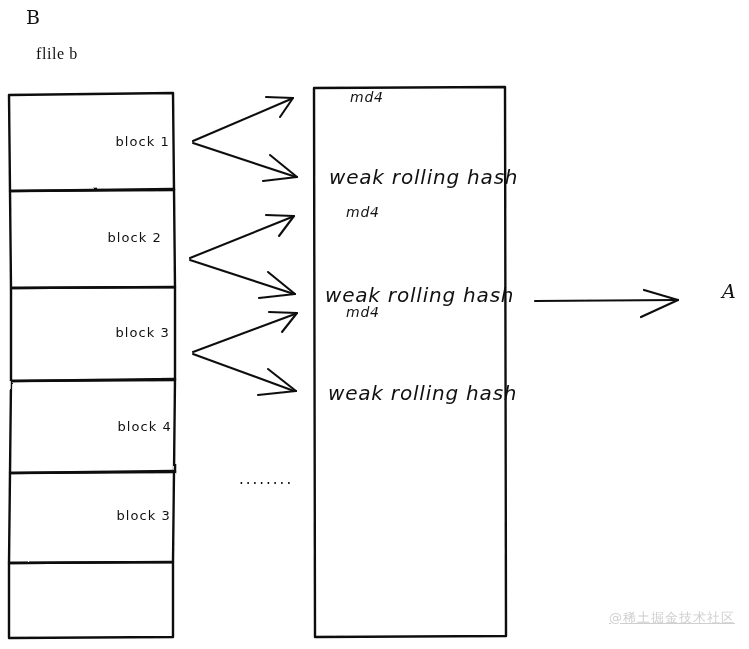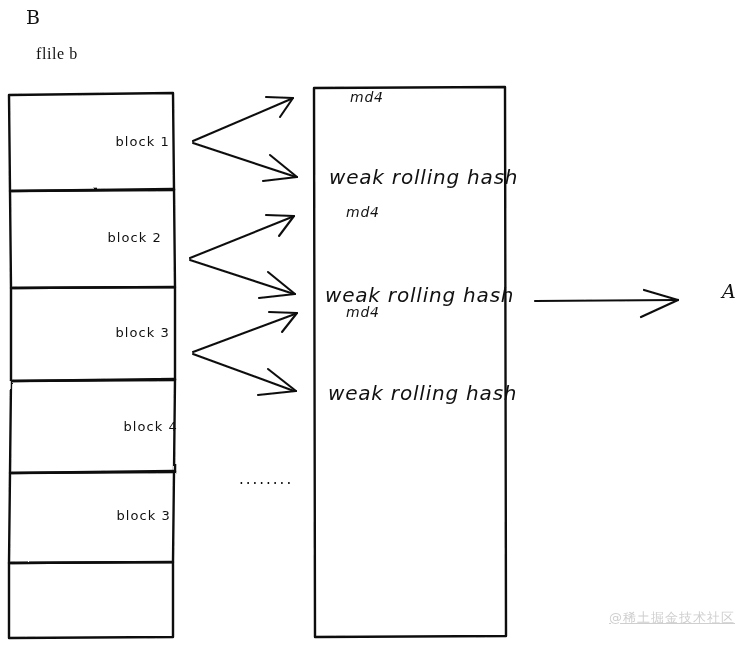--- a/index.html
+++ b/index.html
@@ -158,21 +158,21 @@
 
 <div class="lbl endpoint-label" id="label-B">B</div>
 
 <div class="lbl" id="label-file">flile b</div>
 
 <div class="lbl endpoint-label" id="label-A">A</div>
 
 <div class="lbl block-label" style="left:9px; top:134px;">block 1</div>
 <div class="lbl block-label" style="left:1px; top:230px;">block 2</div>
 <div class="lbl block-label" style="left:9px; top:325px;">block 3</div>
-<div class="lbl block-label" style="left:17px; top:419px;">block 4</div>
+<div class="lbl block-label" style="left:11px; top:419px;">block 4</div>
 <div class="lbl block-label" style="left:10px; top:508px;">block 3</div>
 <div class="lbl block-label" style="left:9px; top:592px;"></div>
 
 <div class="lbl hash-label md4-label" style="left:326px; top:89px;">md4</div>
 <div class="lbl hash-label" style="left:329px; top:165px;">weak rolling hash</div>
 
 <div class="lbl hash-label md4-label" style="left:322px; top:204px;">md4</div>
 <div class="lbl hash-label" style="left:325px; top:283px;">weak rolling hash</div>
 
 <div class="lbl hash-label md4-label" style="left:322px; top:304px;">md4</div>

